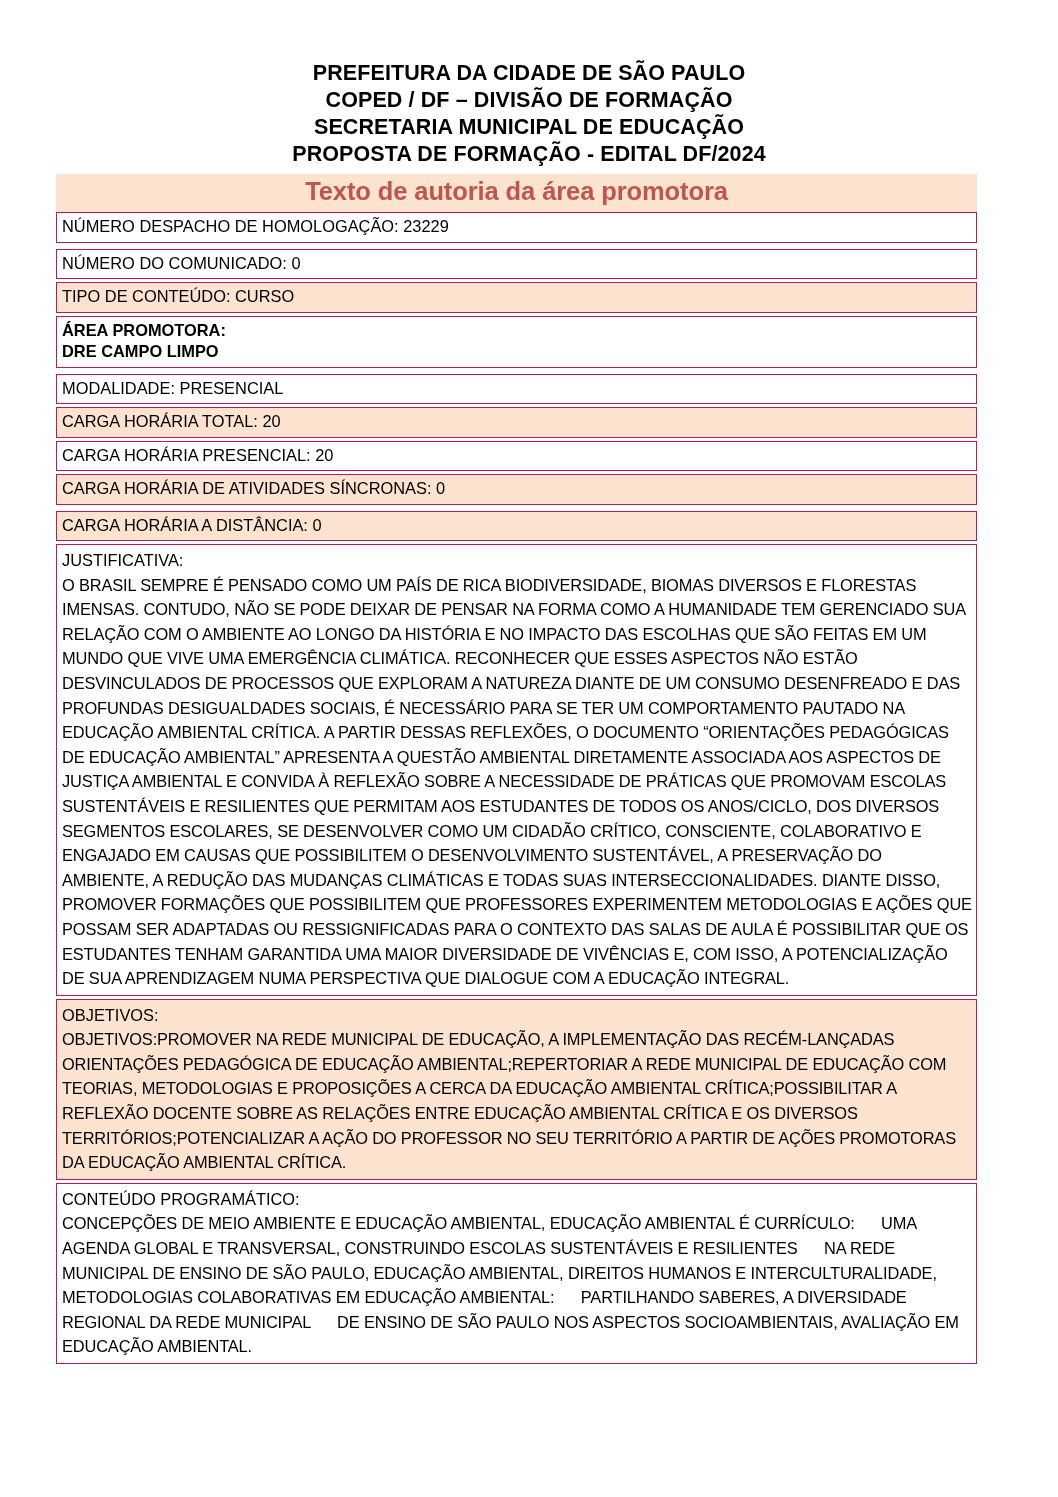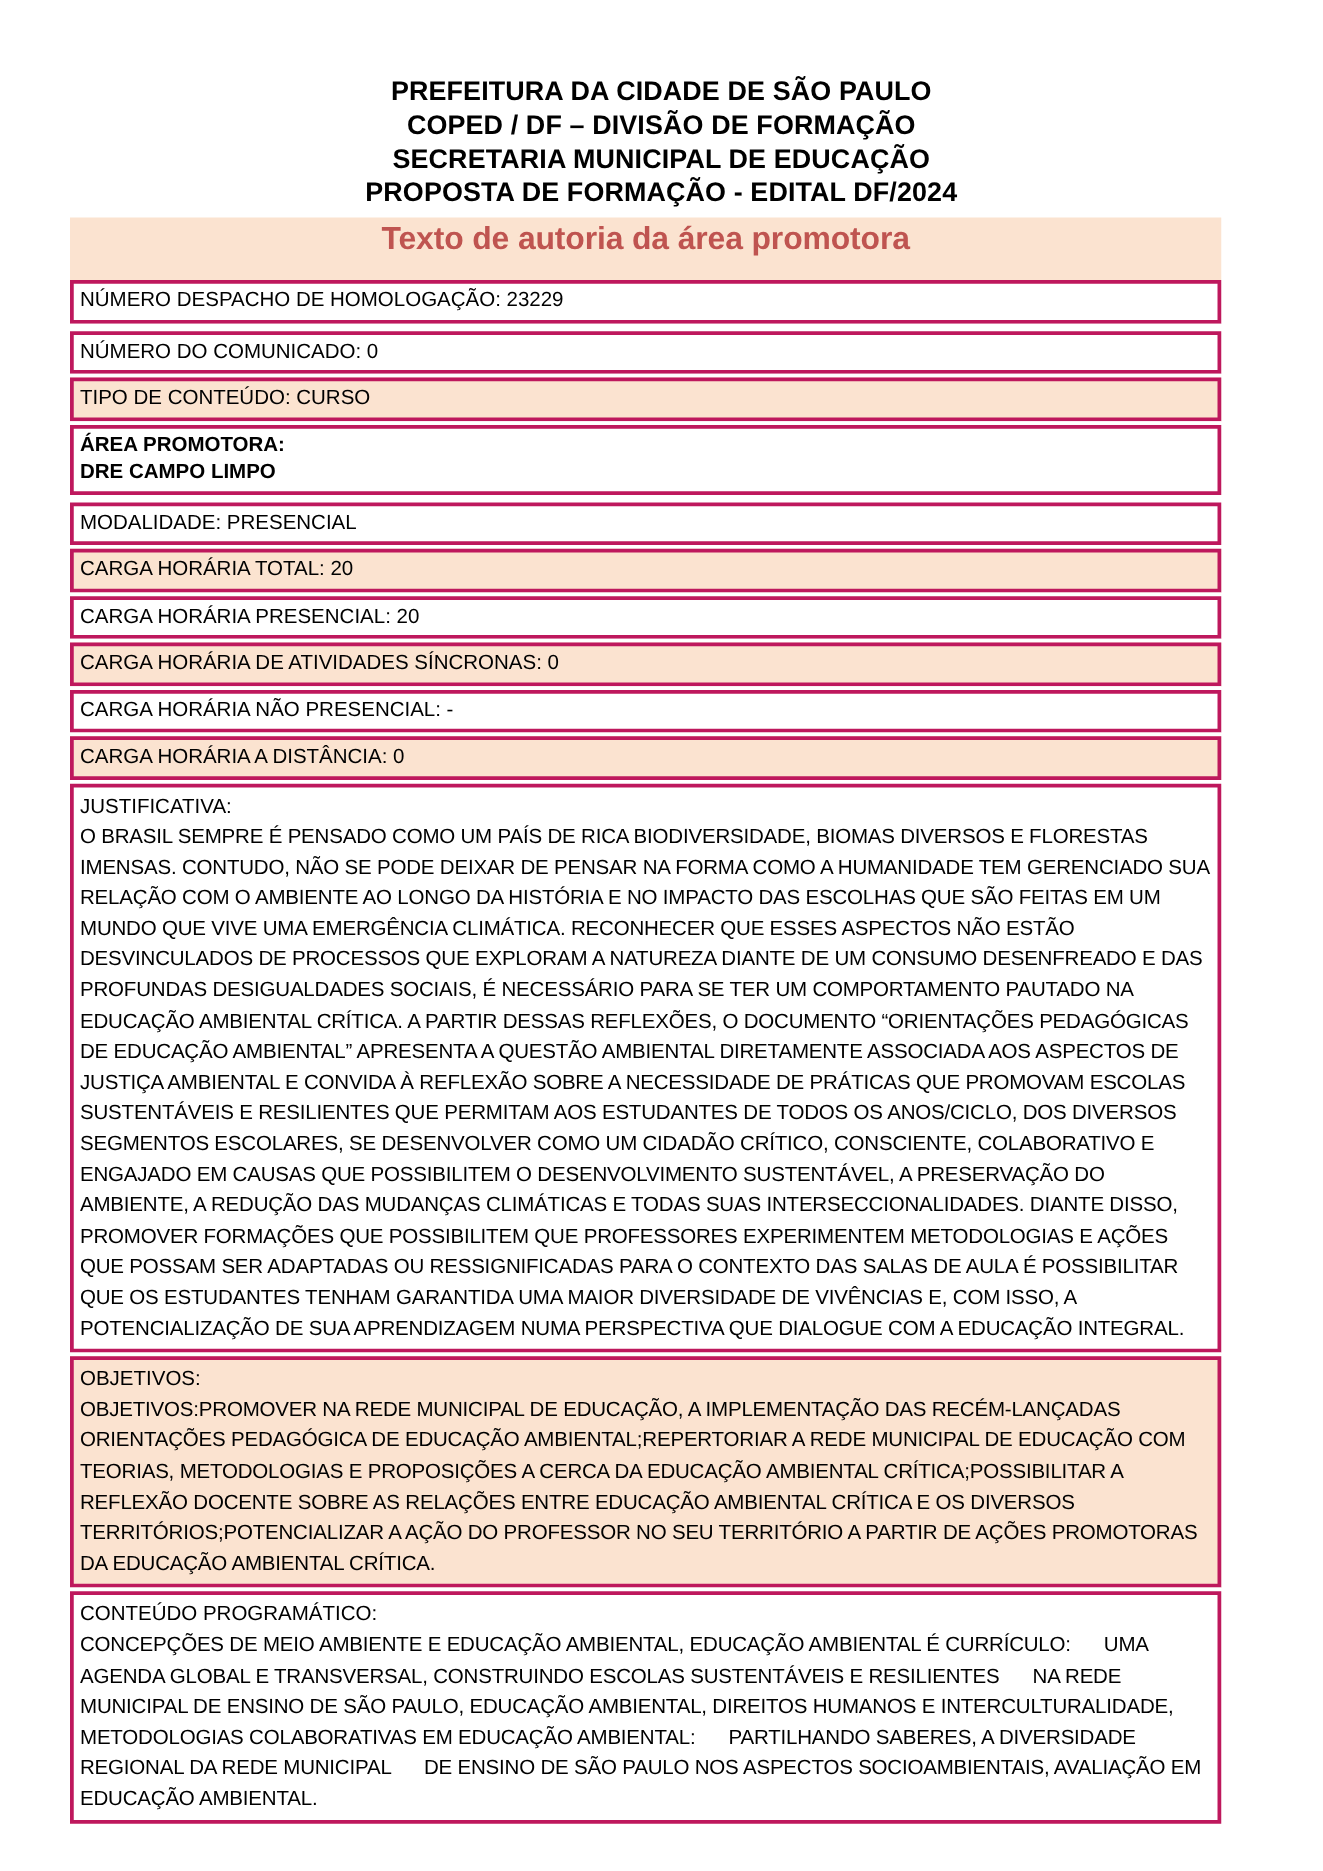--- a/index.html
+++ b/index.html
@@ -45,33 +45,33 @@
     margin-left: 56px;
     margin-top: 6px;
     border-collapse: separate;
     border-spacing: 0;
     table-layout: fixed;
   }
 
   .band-row td {
     background: #fbe3d0;
     border: none;
-    padding: 1px 0 17px 0;
+    padding: 1px 0 5px 0;
     text-align: center;
   }
   .band-title {
     color: #bf5450;
     font-size: 25.5px;
     font-weight: bold;
     line-height: 32px;
     letter-spacing: -0.1px;
   }
 
   .prop-table td.cell {
-    border: 3px solid #be185d;
+    border: 1px solid #be185d;
     padding: 3px 4px 4px 5px;
     font-size: 16.4px;
     line-height: 21.5px;
     vertical-align: top;
     color: #000;
   }
   .prop-table tr.shade td.cell {
     background: #fbe3d0;
   }
   .prop-table tr.plain td.cell {
@@ -189,23 +189,20 @@
           <td></td>
         </tr>
 
       <tr class="shade">
         <td class="cell">CARGA HORÁRIA DE ATIVIDADES SÍNCRONAS: 0</td>
       </tr>
       <tr class="sep">
           <td></td>
         </tr>
 
-      <tr class="plain">
-        <td class="cell">CARGA HORÁRIA NÃO PRESENCIAL:  -</td>
-      </tr>
       <tr class="sep">
           <td></td>
         </tr>
 
       <tr class="shade">
         <td class="cell">CARGA HORÁRIA A DISTÂNCIA: 0</td>
       </tr>
       <tr class="sep">
           <td></td>
         </tr>

